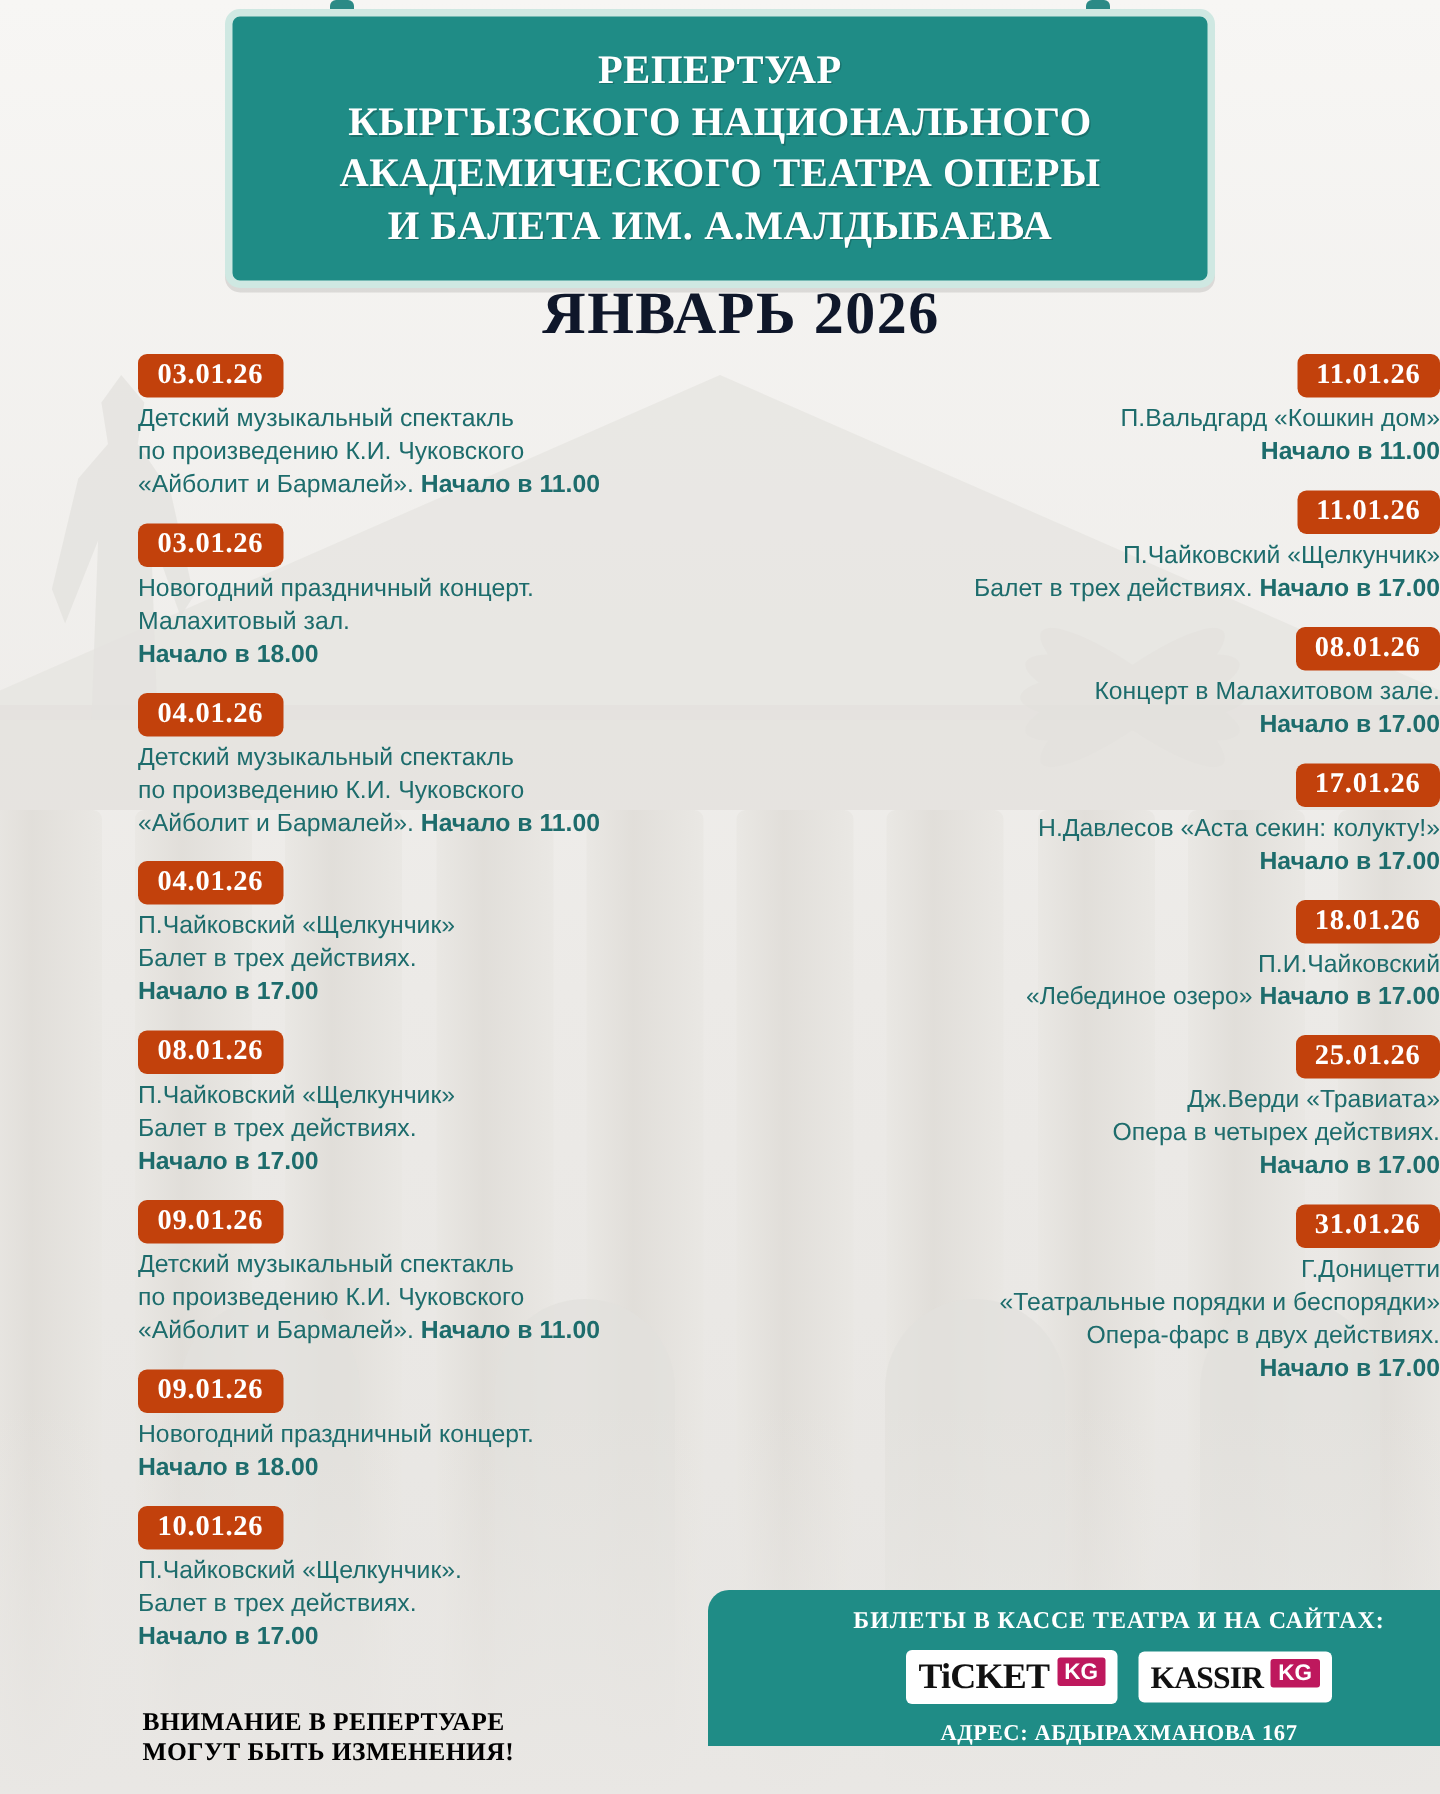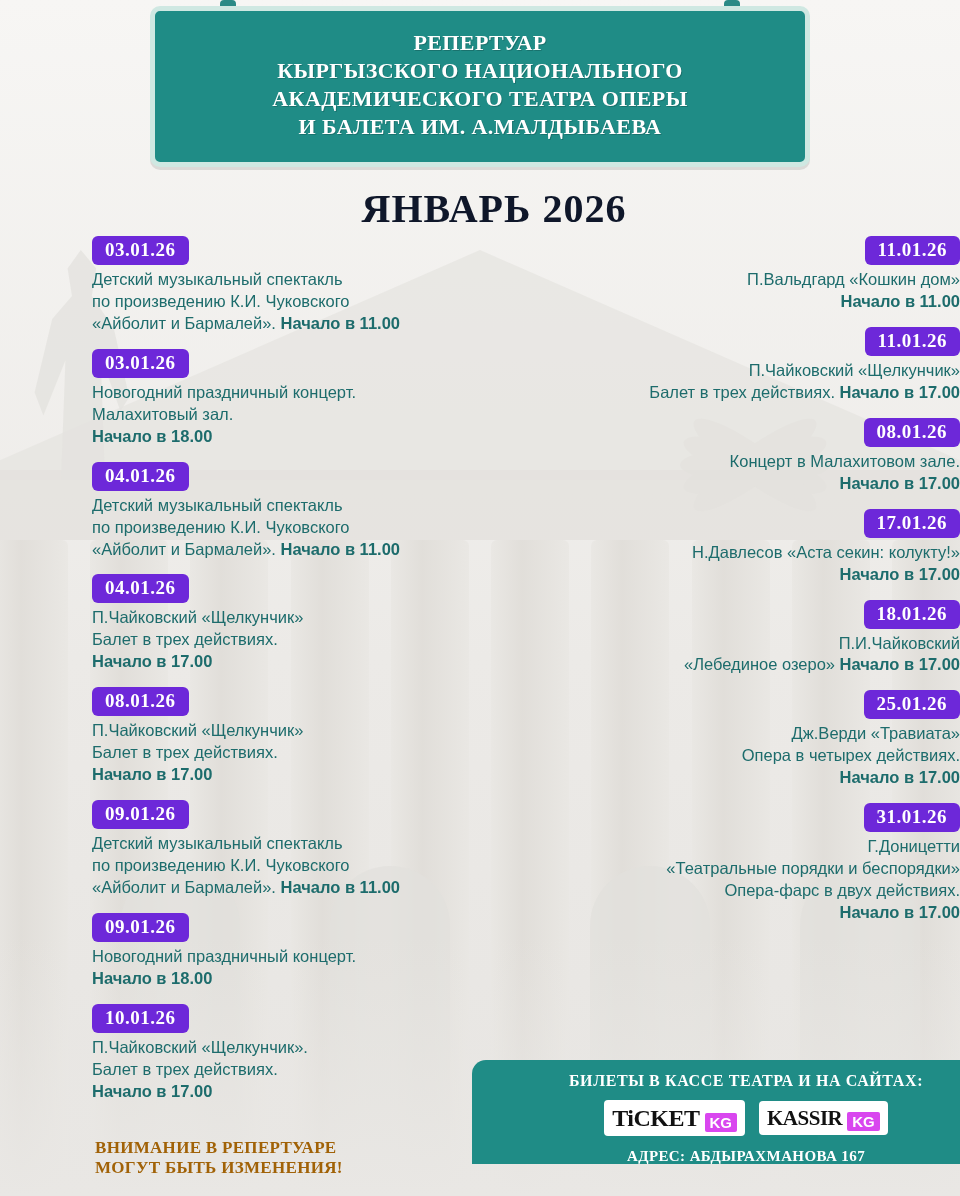--- a/index.html
+++ b/index.html
@@ -96,21 +96,21 @@
   .sign h1 {
     margin: 0;
     color: #ffffff;
     font-family: "Liberation Serif", serif;
     font-weight: bold;
     font-size: 27px;
     line-height: 1.28;
     letter-spacing: .4px;
     text-shadow: 1px 1px 0 rgba(0,0,0,.18);
   }
-  .sign h1 .l1 { font-size: 22px; display: block; }
+  .sign h1 .l1 { font-size: 27px; display: block; }
 
   .month {
     position: absolute; left: 0; right: 0; top: 185px;
     text-align: center;
     font-family: "Liberation Serif", serif;
     font-weight: bold;
     font-size: 40px;
     color: #0f172a;
     letter-spacing: 1px;
     margin-left: 28px;
@@ -120,21 +120,21 @@
   .columns {
     position: absolute; left: 0; right: 0; top: 236px;
     display: flex;
   }
   .col-left { width: 455px; padding-left: 92px; }
   .col-right { width: 505px; padding-left: 55px; text-align: right; }
 
   .event { margin-bottom: 14px; }
   .date-chip {
     display: inline-block;
-    background: #6d28d9;
+    background: #c2410c;
     color: #fff;
     font-family: "Liberation Serif", serif;
     font-weight: bold;
     font-size: 19px;
     letter-spacing: .5px;
     padding: 3px 13px 4px;
     border-radius: 6px;
     margin-bottom: 4px;
   }
   .lines { font-size: 16.5px; line-height: 1.33; color: #1d6c6c; }
@@ -158,51 +158,51 @@
     letter-spacing: .6px;
   }
   .logos {
     display: flex; justify-content: center; align-items: center; gap: 14px;
     margin-top: 10px;
   }
   .logo {
     background: #ffffff;
     border-radius: 4px;
     padding: 5px 8px 4px;
-    display: flex; align-items: flex-end; gap: 5px;
+    display: flex; align-items: flex-start; gap: 5px;
   }
   .logo .word {
     font-family: "Liberation Serif", serif;
     font-weight: bold;
     font-size: 24px;
     color: #111;
     letter-spacing: -.5px;
   }
   .logo .kg {
-    background: #d946ef; color: #fff;
+    background: #be185d; color: #fff;
     font-family: "Liberation Sans", sans-serif;
     font-weight: bold; font-size: 15px;
     padding: 1px 5px; border-radius: 2px;
   }
   .logo.kassir .word { font-size: 21px; }
   .footer .addr {
     margin-top: 12px;
     font-family: "Liberation Serif", serif;
     font-weight: bold;
     font-size: 15px;
     letter-spacing: .4px;
   }
 
   .notice {
     position: absolute; left: 95px; top: 1138px; width: 400px;
     font-family: "Liberation Serif", serif;
     font-weight: bold;
     font-size: 17px;
     line-height: 1.2;
-    color: #a16207;
+    color: #000000;
     letter-spacing: .3px;
   }
   .notice .ln { display: block; }
 </style>
 </head>
 <body>
 
 <div class="bg">
   <div class="sky"></div>
   <div class="pediment"></div>

